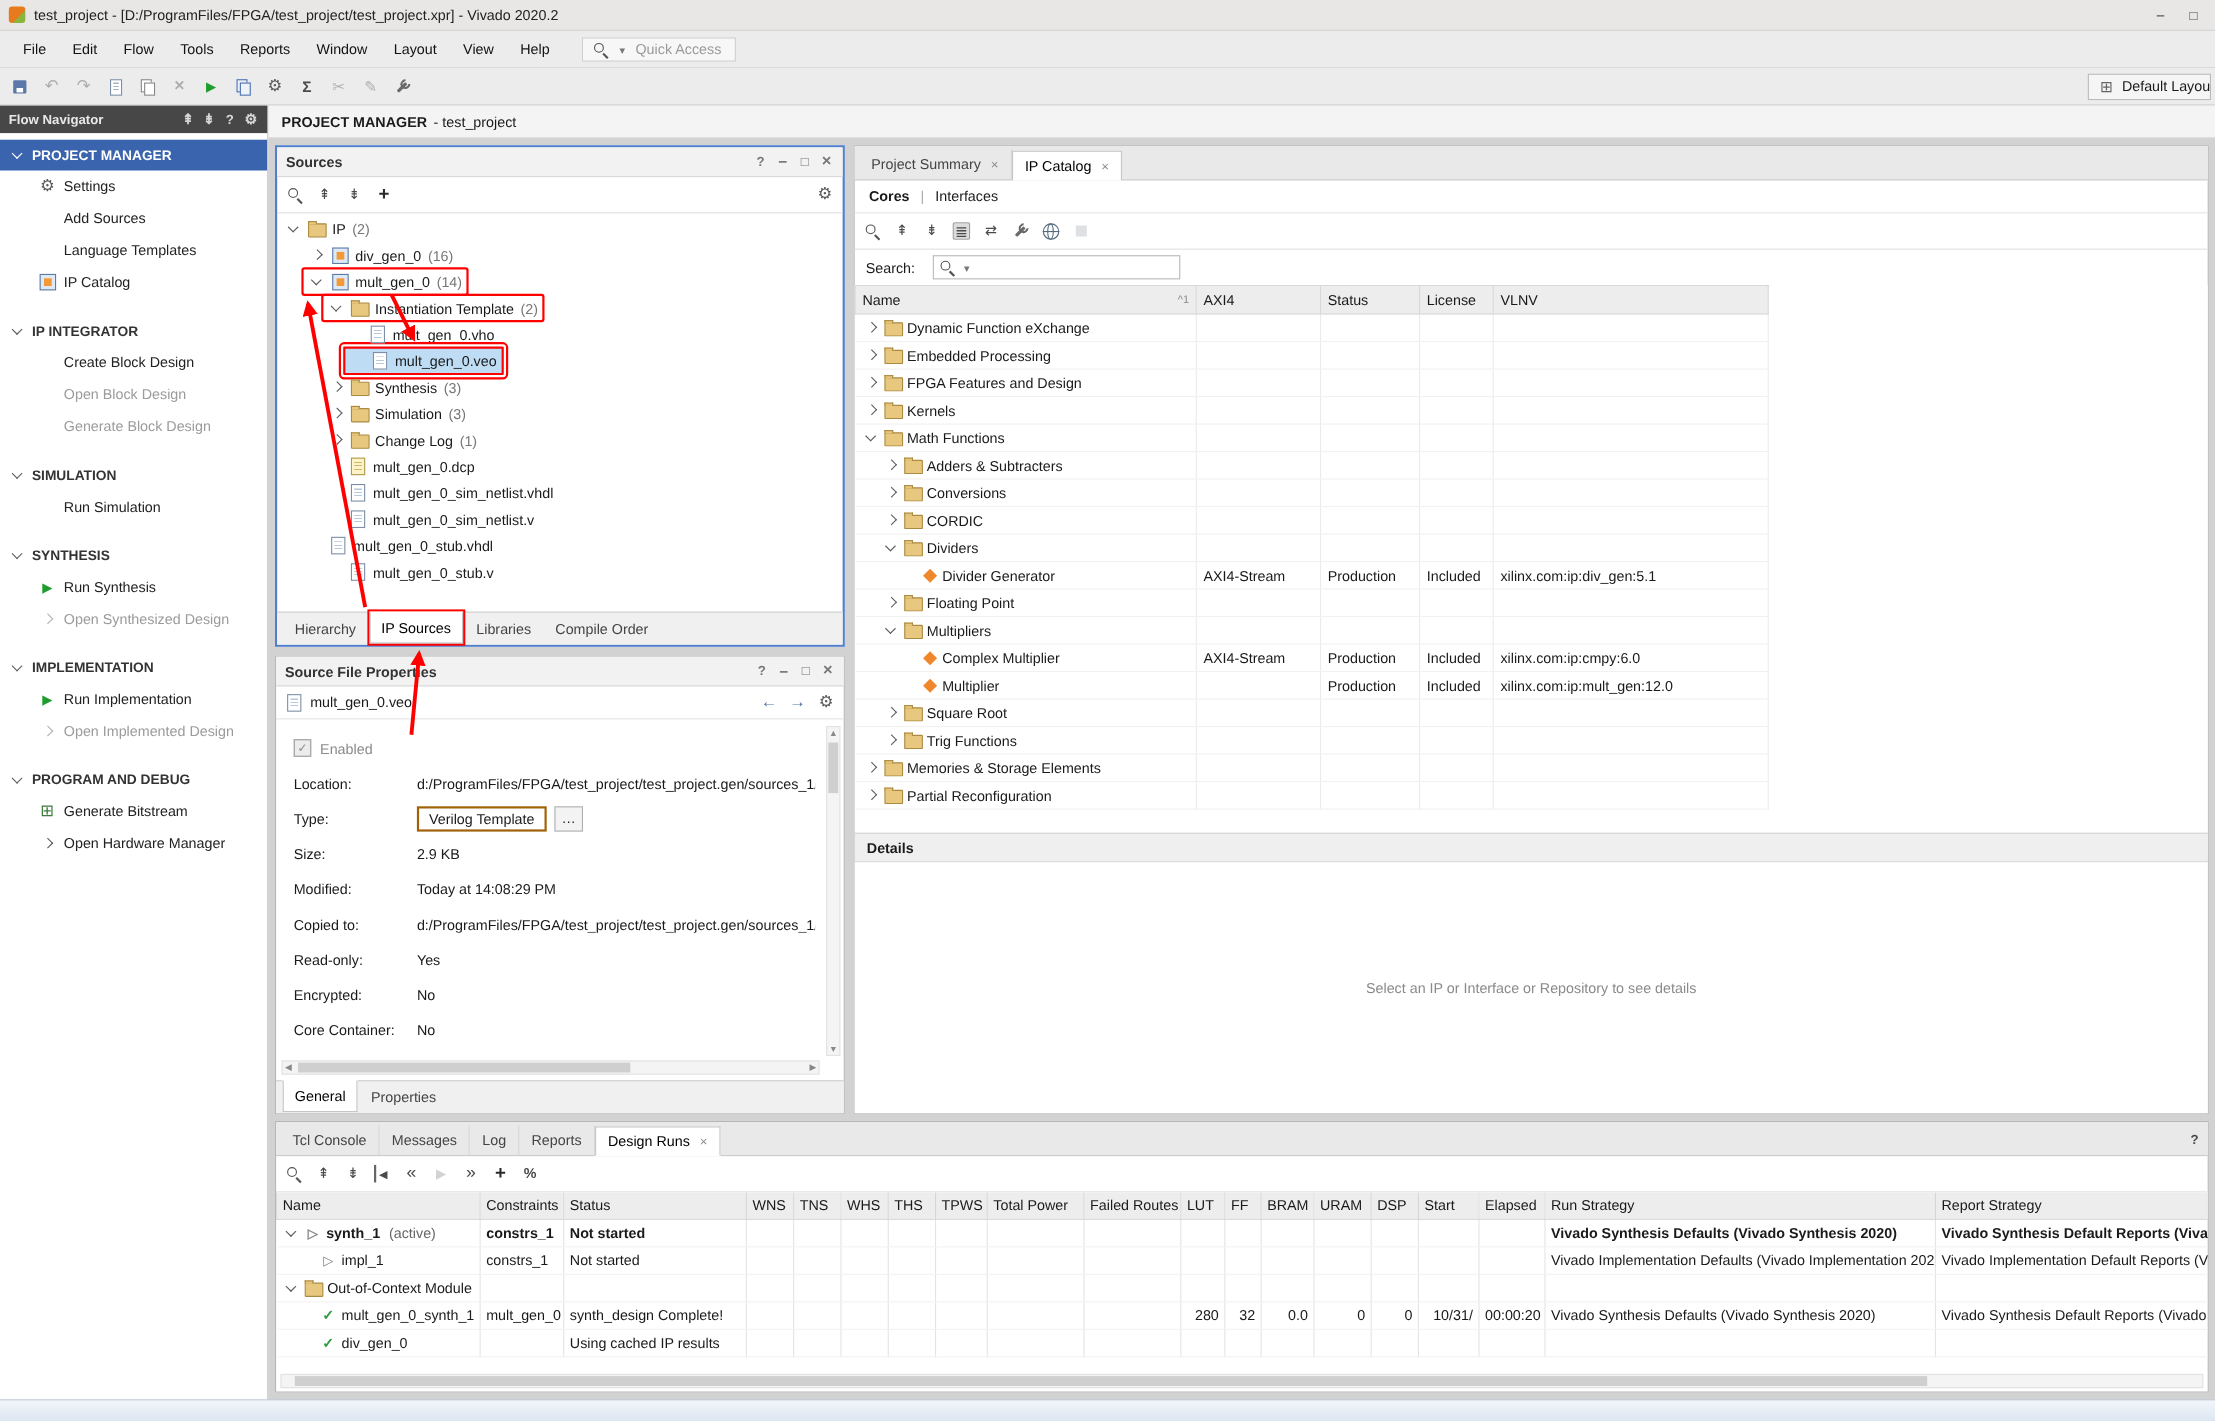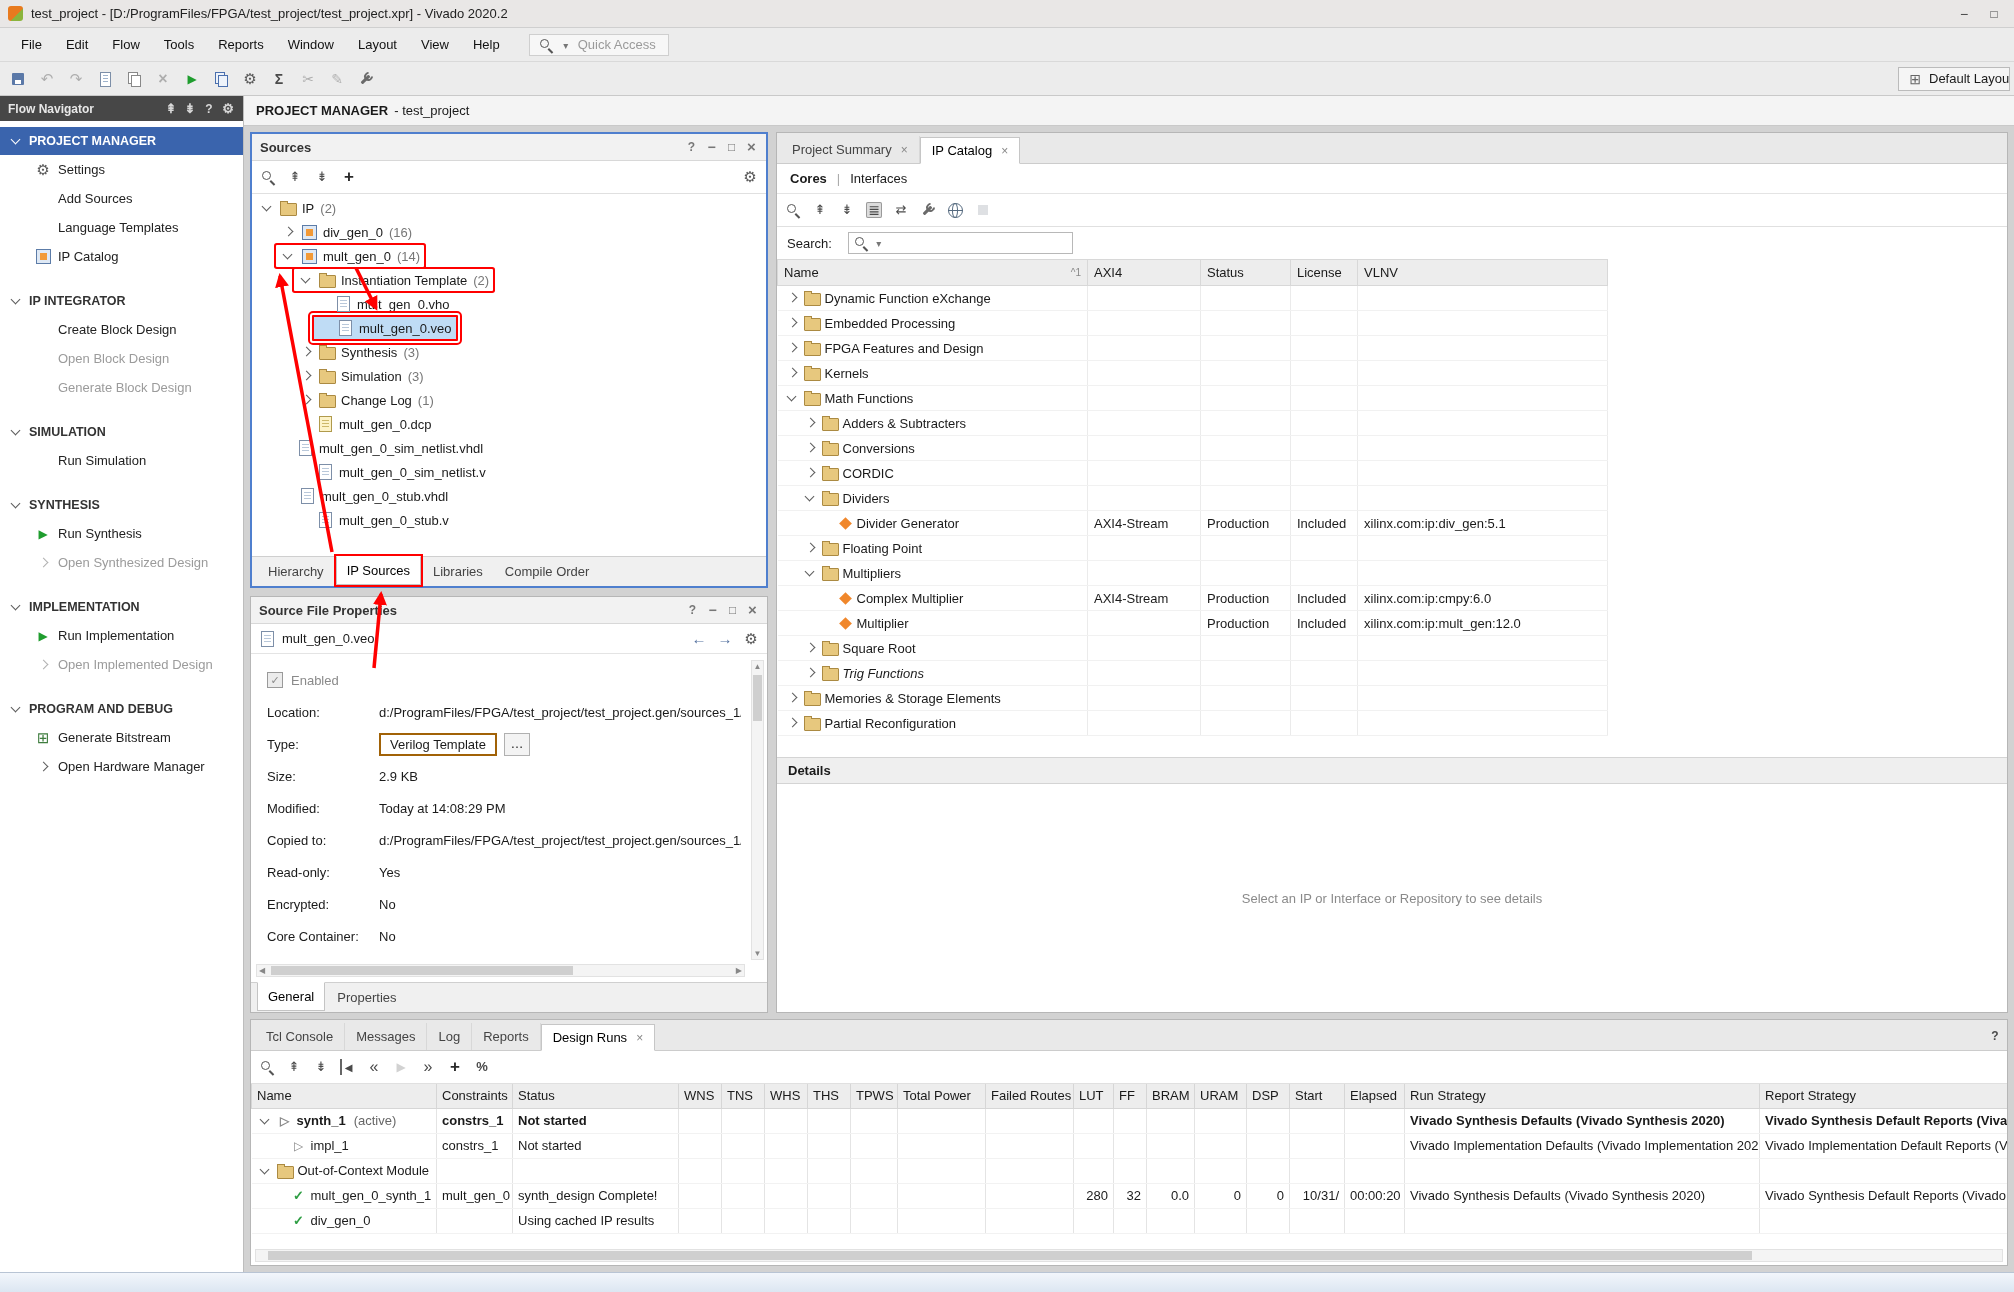--- a/index.html
+++ b/index.html
@@ -502,21 +502,21 @@
                   <span class="cnt">(1)</span>
                 </span>
               </div>
               <div class="trow" style="padding-left: 42px;">
                 <span class="rin">
                   <span class="ic ic-blank"></span>
                   <span class="ic ic-file-yellow"></span>
                   <span class="lbl">mult_gen_0.dcp</span>
                 </span>
               </div>
-              <div class="trow" style="padding-left: 22px;">
+              <div class="trow" style="padding-left: 42px;">
                 <span class="rin">
                   <span class="ic ic-blank"></span>
                   <span class="ic ic-file"></span>
                   <span class="lbl">mult_gen_0_sim_netlist.vhdl</span>
                 </span>
               </div>
               <div class="trow" style="padding-left: 42px;">
                 <span class="rin">
                   <span class="ic ic-blank"></span>
                   <span class="ic ic-file"></span>
@@ -880,21 +880,21 @@
                         <span>Square Root</span>
                       </div>
                     </td>
                     <td></td>
                     <td></td>
                     <td></td>
                     <td></td>
                   </tr>
                   <tr class="iprow">
                     <td>
-                      <div class="cellflex" style="padding-left: 18px; font-style: italic;">
+                      <div class="cellflex" style="padding-left: 18px;">
                         <span class="ic ic-chevR"></span>
                         <span class="ic ic-folder"></span>
                         <span>Trig Functions</span>
                       </div>
                     </td>
                     <td></td>
                     <td></td>
                     <td></td>
                     <td></td>
                   </tr>

